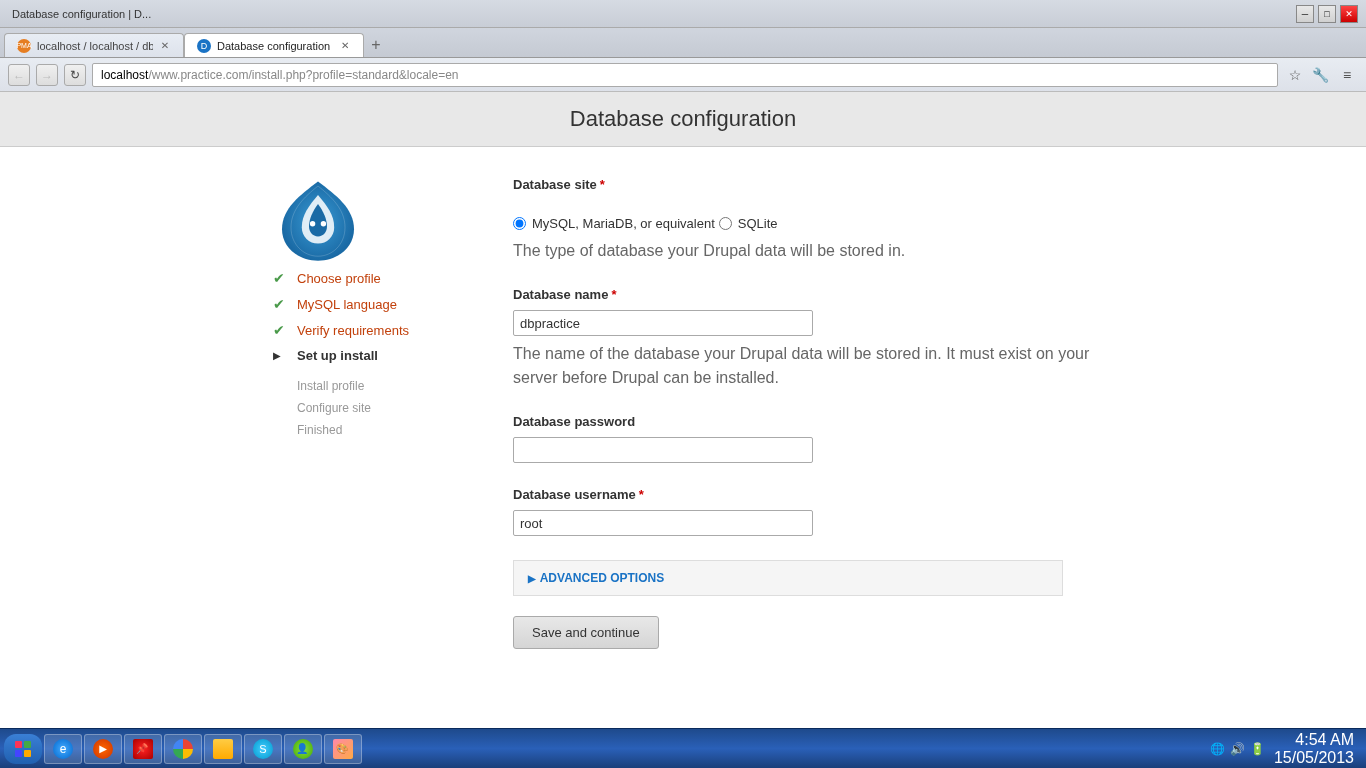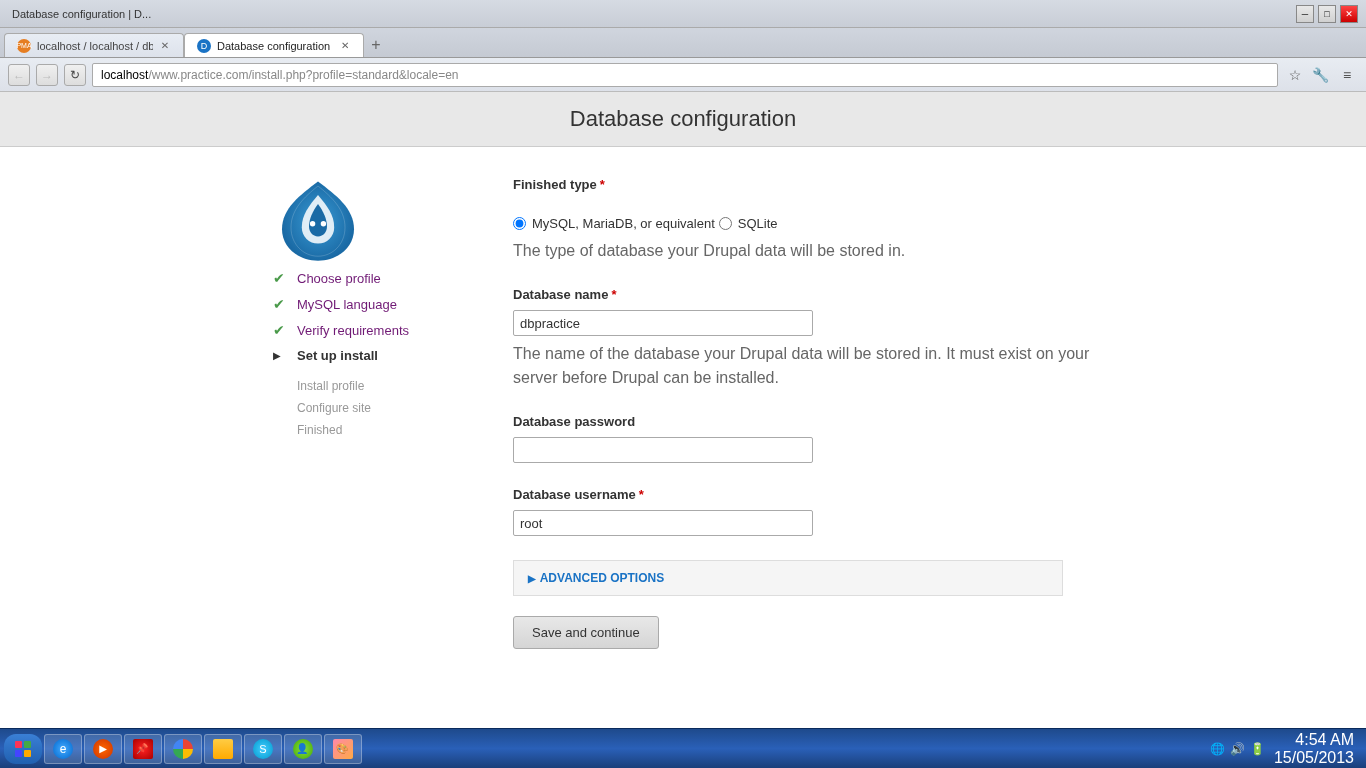--- a/index.html
+++ b/index.html
@@ -215,21 +215,21 @@
     }
 
     .sidebar-step {
       display: flex;
       align-items: center;
       gap: 8px;
       font-size: 13px;
     }
 
     .sidebar-step.completed .step-label {
-      color: #701a75;
+      color: #c2410c;
     }
 
     .sidebar-step.active .step-label {
       color: #333;
       font-weight: bold;
     }
 
     .step-check {
       color: #4a9a4a;
       font-size: 14px;
@@ -555,21 +555,21 @@
             </div>
           </div>
         </ul>
       </div>
 
       <div class="main-form">
 
         
         <div class="form-section">
           <label class="form-label">
-            <span>Finished type</span><span class="required-star">*</span>
+            <span>Database site</span><span class="required-star">*</span>
           </label>
           <div class="radio-group">
             <label class="radio-option">
               <input type="radio" name="dbtype" checked="" style="">
               <span>MySQL, MariaDB, or equivalent</span>
             </label>
             <label class="radio-option">
               <input type="radio" name="dbtype" style="">
               <span>SQLite</span>
             </label>

